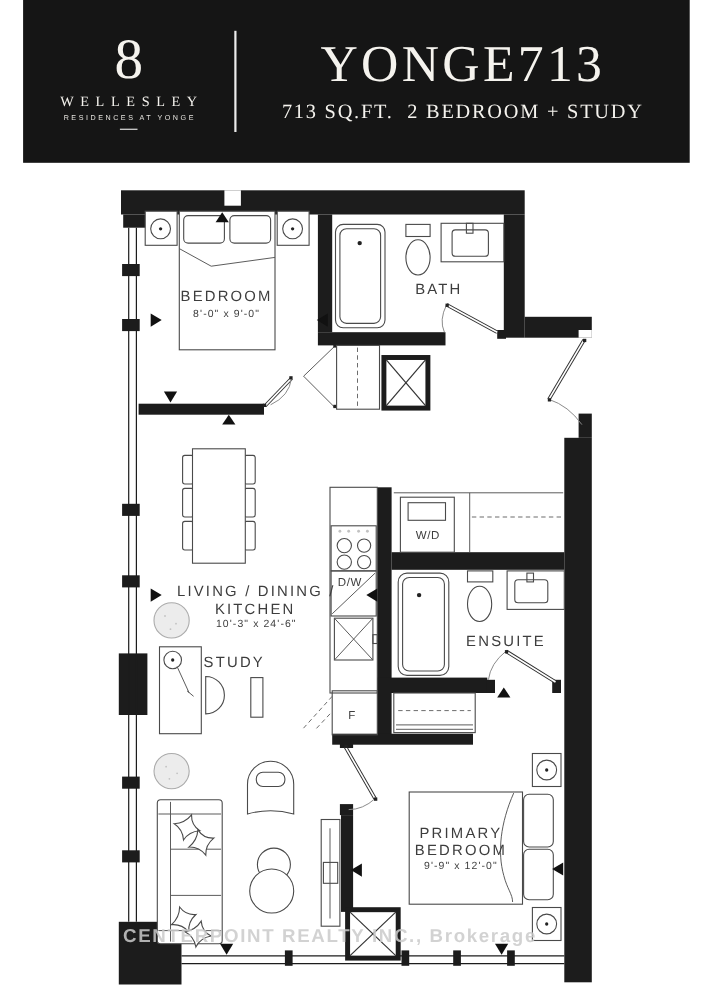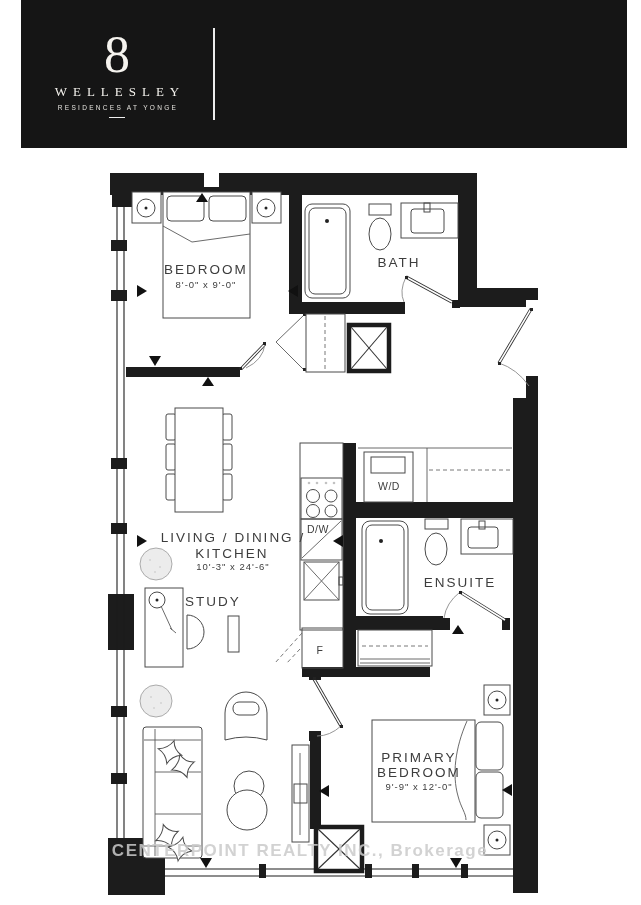--- a/index.html
+++ b/index.html
@@ -50,20 +50,24 @@
 <body>
 
 <div class="header">
   <div class="logo">
     <div class="logo-8">8</div>
     <div class="logo-name">WELLESLEY</div>
     <div class="logo-tag">RESIDENCES AT YONGE</div>
     <div class="logo-dash"></div>
   </div>
   <div class="hdr-divider"></div>
+  <div class="hdr-right">
+    <div class="hdr-title">YONGE713</div>
+    <div class="hdr-sub">713 SQ.FT.  2 BEDROOM + STUDY</div>
+  </div>
 </div>
 
 <svg width="641" height="905" viewBox="0 0 641 905">
   <defs>
     <path id="pillowstar" d="M0,-12 Q3,-3 12,-1 Q3,3 1,12 Q-3,3 -12,1 Q-3,-3 0,-12 Z"></path>
   </defs>
 
   <g>
     <rect class="wall" x="110" y="173" width="367" height="22"></rect>
     <rect class="wnotch" x="204" y="173" width="15" height="14"></rect>

